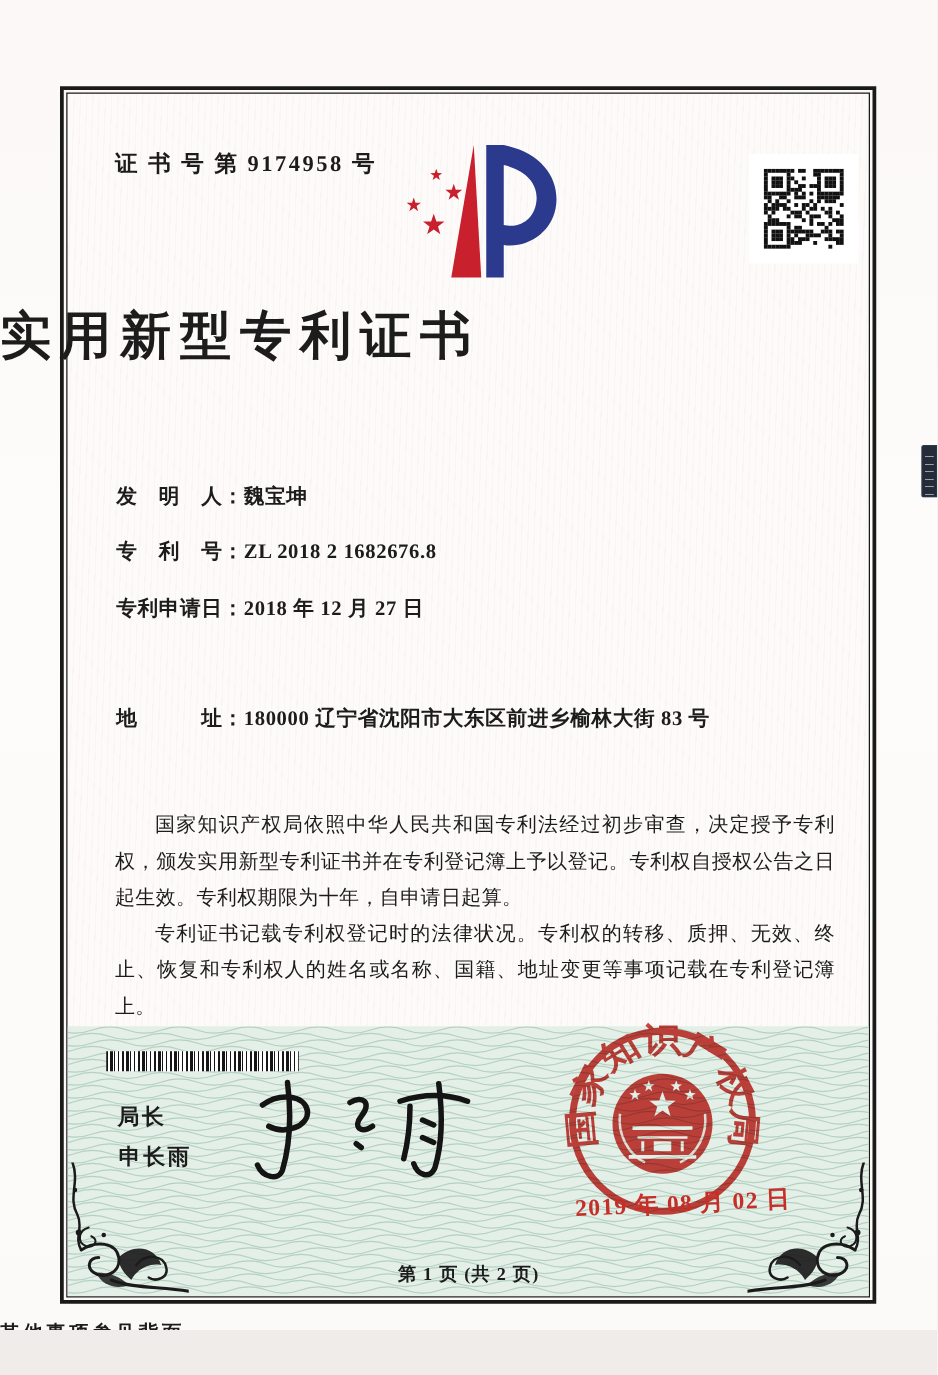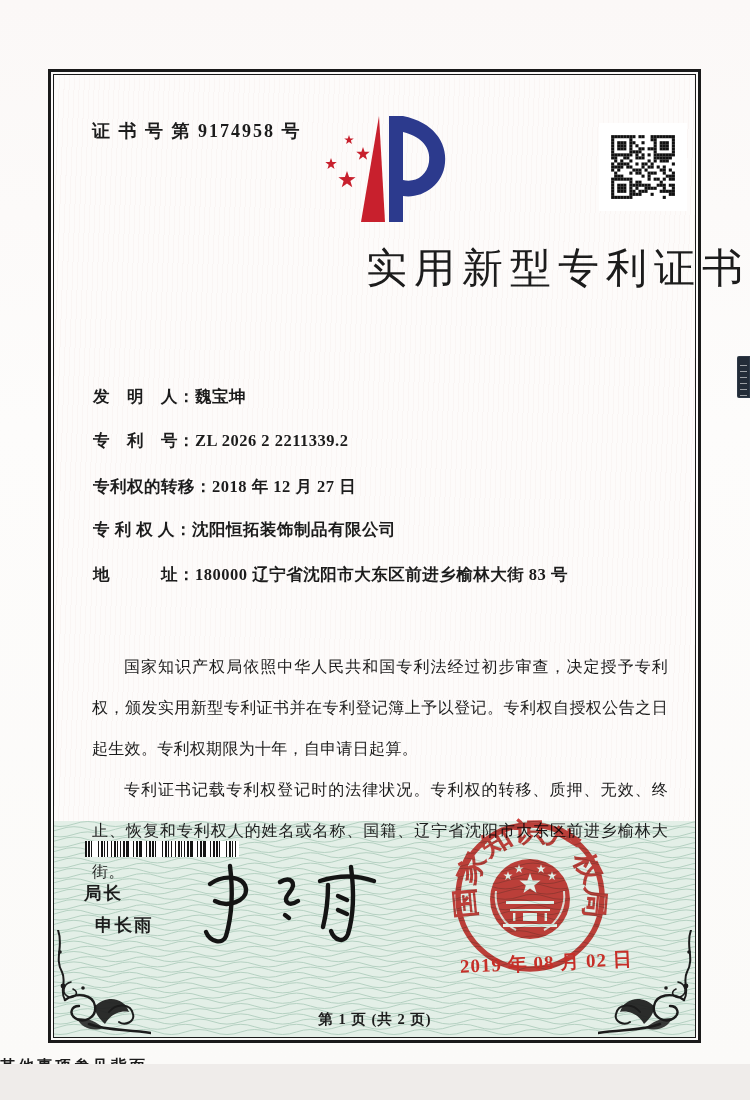--- a/index.html
+++ b/index.html
@@ -10,33 +10,33 @@
   
   .frame{position:absolute;left:48px;top:69px;width:647px;height:968px;border:3px solid #1a1a1a;}
   .frame-inner{position:absolute;inset:2px;border:1px solid #1a1a1a;overflow:hidden;
        background:
          repeating-linear-gradient(92deg, rgba(233,211,207,.14) 0 1px, rgba(0,0,0,0) 1px 5px),
          #fdfbfa;}
   
   .band{position:absolute;left:0;right:0;bottom:0;height:216px;background:#e3efe7;}
   .band svg{display:block;width:100%;height:100%;}
   .certnum{left:92px;top:119px;font-size:18px;font-weight:600;letter-spacing:2px;z-index:3;}
-  .title{left:0;right:0;top:241px;text-align:right;font-size:41px;font-weight:400;
+  .title{left:0;right:0;top:241px;text-align:left;font-size:41px;font-weight:700;
          letter-spacing:7px;z-index:3;}
   .row{left:93px;width:572px;font-size:16.5px;font-weight:600;z-index:3;letter-spacing:.5px;}
   .row .lbl{white-space:pre;}
   .row .grant{position:absolute;left:269px;top:0;white-space:nowrap;}
   .paras{left:92px;top:646px;width:576px;z-index:3;}
-  .paras p{margin:0;font-size:16px;line-height:41px;text-align:justify;
+  .paras p{margin:0;font-size:16px;line-height:29px;text-align:justify;
            text-indent:2em;font-weight:500;letter-spacing:.3px;}
   .barcode{left:85px;top:841px;width:154px;height:16px;z-index:4;
      background:repeating-linear-gradient(90deg,
         #151515 0 1.6px,#fff 1.6px 3.1px,#151515 3.1px 5.4px,#fff 5.4px 6.3px,
         #151515 6.3px 7.1px,#fff 7.1px 9.6px,#151515 9.6px 10.4px,#fff 10.4px 12.8px);}
-  .cm-title{left:84px;top:881px;font-size:17.5px;font-weight:600;letter-spacing:2px;z-index:5;
+  .cm-title{left:94px;top:881px;font-size:17.5px;font-weight:600;letter-spacing:2px;z-index:5;
             font-family:"Liberation Sans","DejaVu Sans",sans-serif;}
   .cm-name{left:95px;top:913px;font-size:17.5px;font-weight:600;letter-spacing:2px;z-index:5;
             font-family:"Liberation Sans","DejaVu Sans",sans-serif;text-align:right;}
   .sig{left:188px;top:852px;z-index:5;}
   .seal{left:430px;top:797px;z-index:5;mix-blend-mode:multiply;opacity:.93;}
   .seal-date{left:460px;top:950px;z-index:6;color:#c62f28;font-size:19px;font-weight:700;
              letter-spacing:1px;transform:rotate(-2.5deg);white-space:nowrap;}
   .page-info{left:0;right:0;top:1010px;text-align:center;font-size:14.5px;font-weight:600;
              letter-spacing:1px;z-index:3;}
   .back-note{left:0;right:0;top:1056px;text-align:left;font-size:15.5px;font-weight:600;
@@ -382,35 +382,32 @@
       <rect x="10" y="24" width="1.02" height="1.02" fill="#111"></rect>
       <rect x="21" y="24" width="1.02" height="1.02" fill="#111"></rect>
     </svg>
 
   <div class="abs title">实用新型专利证书</div>
 
   <div class="abs row" style="top:386px">
     <span class="lbl">发　明　人：</span><span>魏宝坤</span>
   </div>
   <div class="abs row" style="top:430px">
-    <span class="lbl">专　利　号：</span><span>ZL 2026 2 2211339.2</span>
+    <span class="lbl">专　利　号：</span><span>ZL 2018 2 1682676.8</span>
   </div>
   <div class="abs row" style="top:476px">
-    <span class="lbl">专利权的转移：</span><span>2018 年 12 月 27 日</span>
-  </div>
-  <div class="abs row" style="top:519px">
-    <span class="lbl">专 利 权 人：</span><span>沈阳恒拓装饰制品有限公司</span>
+    <span class="lbl">专利申请日：</span><span>2018 年 12 月 27 日</span>
   </div>
   <div class="abs row" style="top:564px">
     <span class="lbl">地　　　址：</span><span>180000  辽宁省沈阳市大东区前进乡榆林大街 83 号</span>
   </div>
 
   <div class="abs paras">
     <p>国家知识产权局依照中华人民共和国专利法经过初步审查，决定授予专利权，颁发实用新型专利证书并在专利登记簿上予以登记。专利权自授权公告之日起生效。专利权期限为十年，自申请日起算。</p>
-    <p>专利证书记载专利权登记时的法律状况。专利权的转移、质押、无效、终止、恢复和专利权人的姓名或名称、国籍、辽宁省沈阳市大东区前进乡榆林大街。</p>
+    <p>专利证书记载专利权登记时的法律状况。专利权的转移、质押、无效、终止、恢复和专利权人的姓名或名称、国籍、地址变更等事项记载在专利登记簿上。</p>
   </div>
 
   <div class="abs barcode"></div>
 
   <div class="abs cm-title">局长</div>
   <div class="abs cm-name">申长雨</div>
 
   <svg class="abs sig" width="215" height="100" viewBox="0 0 215 100">
     <g stroke="#141414" fill="none" stroke-width="4.4" stroke-linecap="round" stroke-linejoin="round">
       <path d="M42 14 C45 38 45 60 38 84 C35 93 22 90 18 80"></path>

